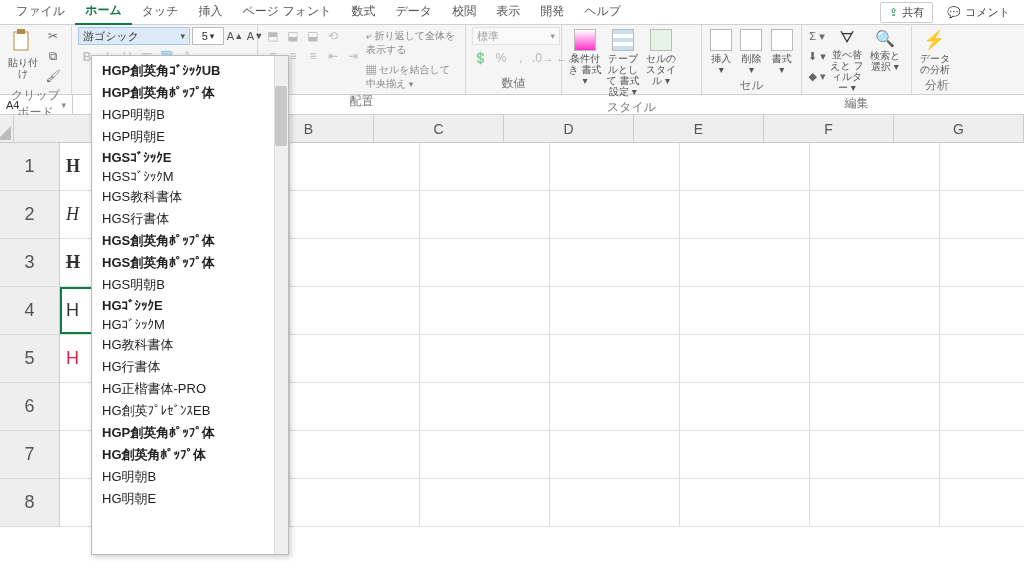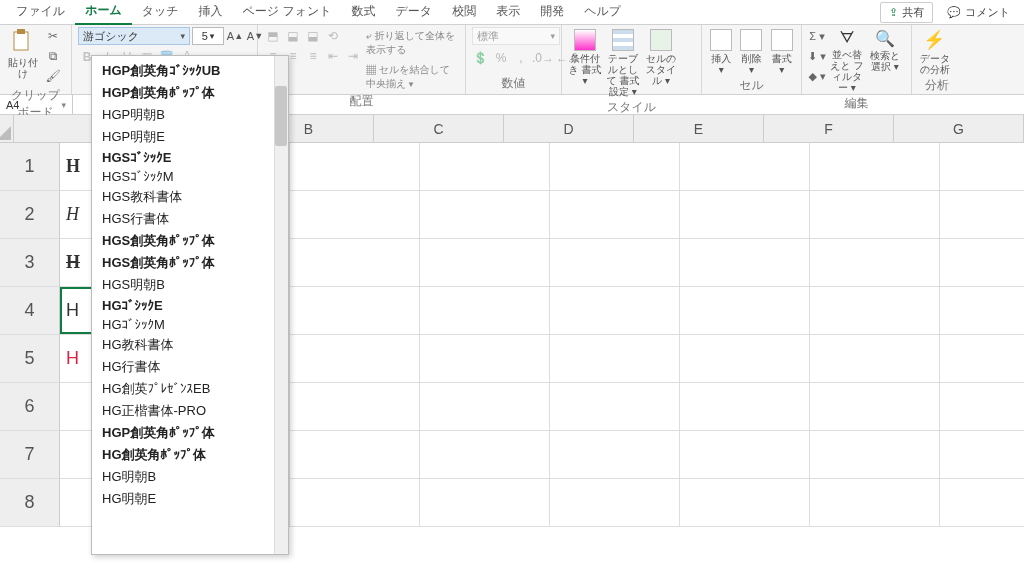--- a/index.html
+++ b/index.html
@@ -371,22 +371,22 @@
       <li>HGSｺﾞｼｯｸM</li>
       <li>HGS教科書体</li>
       <li>HGS行書体</li>
       <li class="bold">HGS創英角ﾎﾟｯﾌﾟ体</li>
       <li class="bold">HGS創英角ﾎﾟｯﾌﾟ体</li>
       <li>HGS明朝B</li>
       <li class="bold">HGｺﾞｼｯｸE</li>
       <li>HGｺﾞｼｯｸM</li>
       <li>HG教科書体</li>
       <li>HG行書体</li>
+      <li>HG正楷書体-PRO</li>
       <li>HG創英ﾌﾟﾚｾﾞﾝｽEB</li>
-      <li>HG正楷書体-PRO</li>
       <li class="bold">HGP創英角ﾎﾟｯﾌﾟ体</li>
       <li class="bold">HG創英角ﾎﾟｯﾌﾟ体</li>
       <li>HG明朝B</li>
       <li>HG明朝E</li>
     </ul>
   <div class="scrollbar">
       <div class="thumb"></div>
     </div>
 </div>
 

